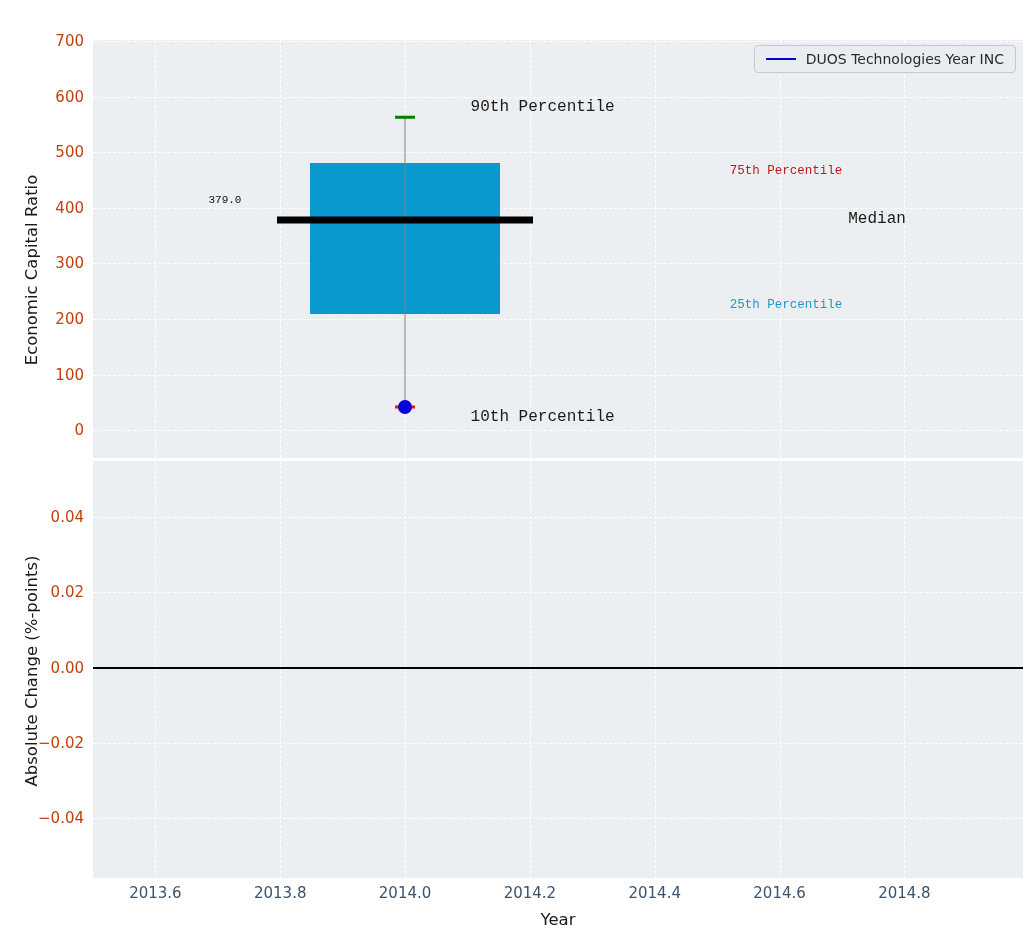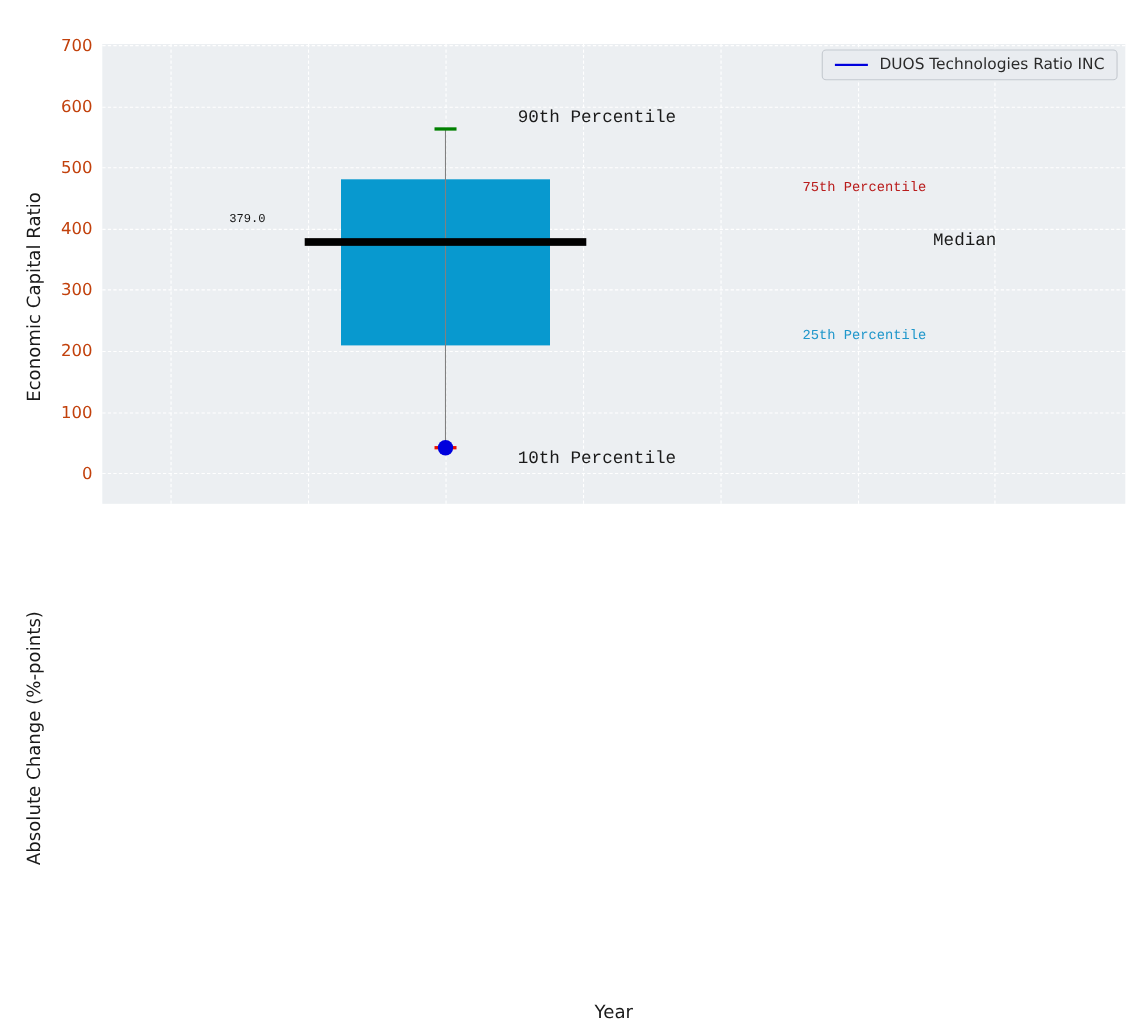--- a/index.html
+++ b/index.html
@@ -33,21 +33,21 @@
 <body>
 
 <div id="figure">
 
   <div class="ylabel" id="ylabel-top">Economic Capital Ratio</div>
   <div class="ylabel" id="ylabel-bottom">Absolute Change (%-points)</div>
 
   <div class="axes" id="top-axes" style="background: rgb(236, 239, 242);">
     <div class="legend">
       <div class="legend-line" style="background: rgb(0, 0, 221);"></div>
-      <div class="legend-label">DUOS Technologies Ratio INC</div>
+      <div class="legend-label">DUOS Technologies Year INC</div>
     </div>
   <div class="vgrid" style="left: 6.71141%;"></div>
       <div class="vgrid" style="left: 20.1342%;"></div>
       <div class="vgrid" style="left: 33.557%;"></div>
       <div class="vgrid" style="left: 46.9799%;"></div>
       <div class="vgrid" style="left: 60.4027%;"></div>
       <div class="vgrid" style="left: 73.8255%;"></div>
       <div class="vgrid" style="left: 87.2483%;"></div>
       <div class="hgrid" style="top: 93.3511%;"></div>
       <div class="ytick" style="top: 93.3511%;">0</div>
@@ -72,15 +72,44 @@
       <div class="cap" style="left: 33.557%; top: 87.8989%; width: 2.14765%; height: 3px; background: rgb(238, 17, 0);"></div>
       <div class="dot" style="left: 33.557%; top: 87.8989%; background: rgb(0, 0, 221);"></div>
       <div class="annotation" style="left: 40.604%; top: 15.9574%; color: rgb(26, 26, 26); font-size: 16px;">90th Percentile</div>
       <div class="annotation" style="left: 40.604%; top: 90.2926%; color: rgb(26, 26, 26); font-size: 16px;">10th Percentile</div>
       <div class="annotation" style="left: 68.4564%; top: 31.25%; color: #b91c1c; font-size: 12.5px;">75th Percentile</div>
       <div class="annotation" style="left: 68.4564%; top: 63.4309%; color: rgb(32, 151, 203); font-size: 12.5px;">25th Percentile</div>
       <div class="annotation" style="left: 81.2081%; top: 42.8191%; color: rgb(26, 26, 26); font-size: 16px;">Median</div>
       <div class="annotation" style="left: 12.4161%; top: 38.2979%; color: rgb(17, 17, 17); font-size: 11px;">379.0</div>
     </div>
 
+  <div class="axes" id="bottom-axes" style="background: rgb(236, 239, 242);">
+      <div class="vgrid" style="left: 6.71141%;"></div>
+      <div class="vgrid" style="left: 20.1342%;"></div>
+      <div class="vgrid" style="left: 33.557%;"></div>
+      <div class="vgrid" style="left: 46.9799%;"></div>
+      <div class="vgrid" style="left: 60.4027%;"></div>
+      <div class="vgrid" style="left: 73.8255%;"></div>
+      <div class="vgrid" style="left: 87.2483%;"></div>
+      <div class="hgrid" style="top: 13.5135%;"></div>
+      <div class="ytick" style="top: 13.5135%;">0.04</div>
+      <div class="hgrid" style="top: 31.5315%;"></div>
+      <div class="ytick" style="top: 31.5315%;">0.02</div>
+      <div class="hgrid" style="top: 49.5495%;"></div>
+      <div class="ytick" style="top: 49.5495%;">0.00</div>
+      <div class="hgrid" style="top: 67.5676%;"></div>
+      <div class="ytick" style="top: 67.5676%;">−0.02</div>
+      <div class="hgrid" style="top: 85.5856%;"></div>
+      <div class="ytick" style="top: 85.5856%;">−0.04</div>
+      <div class="zeroline" style="top: 49.5495%; background: rgb(0, 0, 0);"></div>
+    </div>
 
+  <div class="xtick-strip">
+      <div class="xtick" style="left: 6.71141%;">2013.6</div>
+      <div class="xtick" style="left: 20.1342%;">2013.8</div>
+      <div class="xtick" style="left: 33.557%;">2014.0</div>
+      <div class="xtick" style="left: 46.9799%;">2014.2</div>
+      <div class="xtick" style="left: 60.4027%;">2014.4</div>
+      <div class="xtick" style="left: 73.8255%;">2014.6</div>
+      <div class="xtick" style="left: 87.2483%;">2014.8</div>
+    </div>
   <div class="xlabel">Year</div>
 </div>
 
 </body></html>

